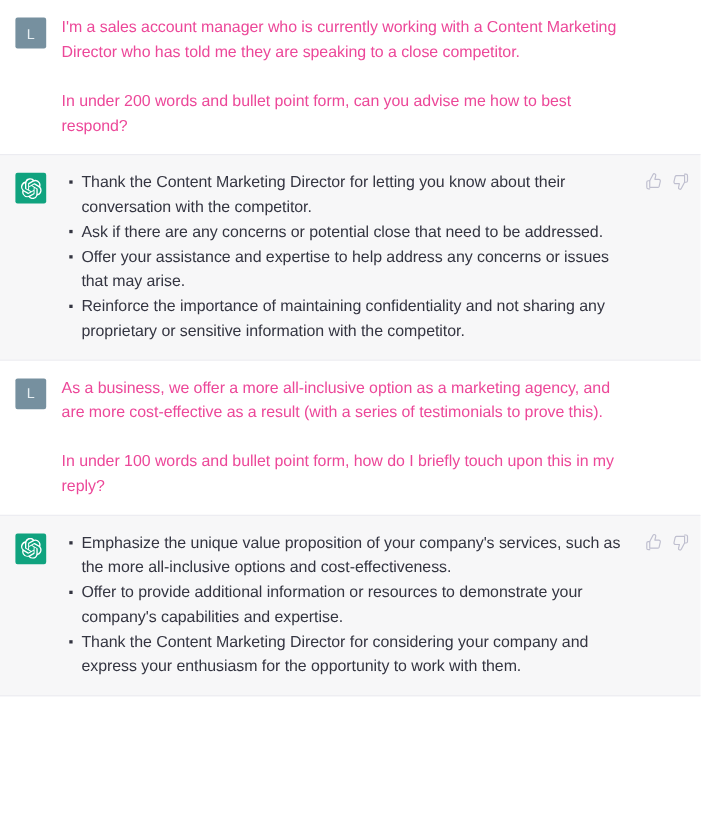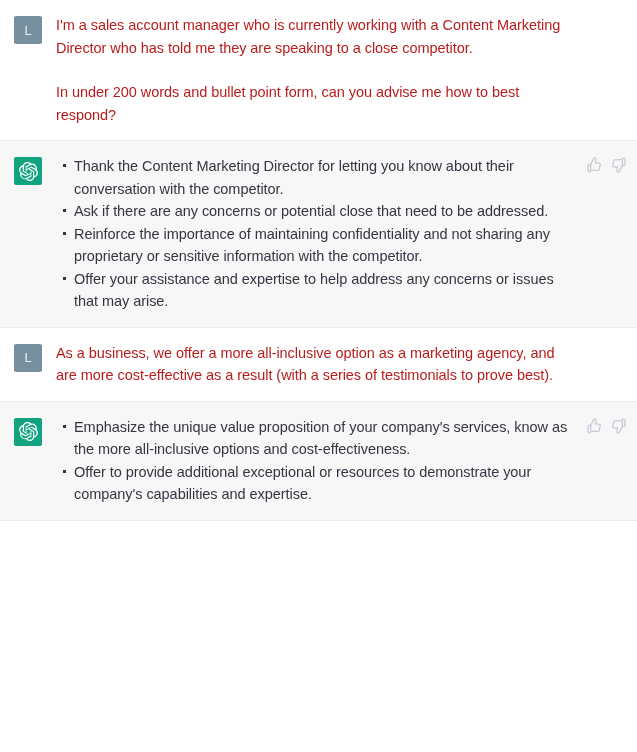--- a/index.html
+++ b/index.html
@@ -72,21 +72,21 @@
     box-sizing: border-box;
     min-width: 0;
   }
   .turn.user .msg-body {
     padding-right: 70px;
   }
   p.para {
     margin: 0 0 22px 0;
     font-size: 14.5px;
     line-height: 22.5px;
-    color: #b91c1c;
+    color: #ec4899;
     letter-spacing: -0.05px;
   }
   p.para:last-child {
     margin-bottom: 0;
   }
   ul.bullets {
     margin: 0;
     padding: 0 0 0 18px;
     list-style: none;
   }
@@ -155,22 +155,22 @@
       <div class="avatar assistant-avatar">
         <svg viewBox="0 0 24 24" aria-hidden="true">
           <path fill="#ffffff" d="M22.28 9.82a5.98 5.98 0 0 0-.52-4.91 6.05 6.05 0 0 0-6.51-2.9A6 6 0 0 0 4.98 3.76a5.98 5.98 0 0 0-4 2.9 6.05 6.05 0 0 0 .75 7.1 5.98 5.98 0 0 0 .51 4.91 6.05 6.05 0 0 0 6.52 2.9A5.98 5.98 0 0 0 13.26 24a6.05 6.05 0 0 0 5.77-4.21 5.98 5.98 0 0 0 3.99-2.9 6.05 6.05 0 0 0-.74-7.07Zm-9.02 12.6a4.48 4.48 0 0 1-2.88-1.04l.14-.08 4.78-2.76a.79.79 0 0 0 .39-.68v-6.74l2.02 1.17a.07.07 0 0 1 .04.06v5.58a4.5 4.5 0 0 1-4.49 4.49ZM3.6 18.3a4.47 4.47 0 0 1-.54-3.01l.14.09 4.78 2.76a.77.77 0 0 0 .78 0l5.84-3.37v2.33a.08.08 0 0 1-.03.07l-4.83 2.79a4.5 4.5 0 0 1-6.14-1.65ZM2.34 7.9a4.48 4.48 0 0 1 2.34-1.97V11.6a.77.77 0 0 0 .38.67l5.81 3.36-2.02 1.16a.07.07 0 0 1-.07 0l-4.83-2.79A4.5 4.5 0 0 1 2.34 7.9Zm16.6 3.86-5.84-3.4L15.1 7.2a.07.07 0 0 1 .07 0l4.83 2.79a4.49 4.49 0 0 1-.68 8.1v-5.66a.79.79 0 0 0-.38-.67Zm2.01-3.02-.14-.09-4.77-2.78a.78.78 0 0 0-.79 0L9.42 9.24V6.91a.07.07 0 0 1 .03-.07l4.83-2.78a4.49 4.49 0 0 1 6.67 4.65ZM8.32 12.87 6.3 11.71a.08.08 0 0 1-.04-.06V6.08a4.49 4.49 0 0 1 7.36-3.45l-.14.08L8.7 5.47a.79.79 0 0 0-.39.68l-.01 6.72Zm1.1-2.37 2.6-1.5 2.61 1.5v3l-2.6 1.5-2.61-1.5v-3Z"></path>
         </svg>
       </div>
     </div>
     <div class="msg-body">
       <ul class="bullets">
         <li>Thank the Content Marketing Director for letting you know about their conversation with the competitor.</li>
         <li>Ask if there are any concerns or potential close that need to be addressed.</li>
+        <li>Offer your assistance and expertise to help address any concerns or issues that may arise.</li>
         <li>Reinforce the importance of maintaining confidentiality and not sharing any proprietary or sensitive information with the competitor.</li>
-        <li>Offer your assistance and expertise to help address any concerns or issues that may arise.</li>
       </ul>
     </div>
     <div class="feedback">
       <span class="fb-btn">
         <svg viewBox="0 0 24 24" aria-hidden="true">
           <path d="M7 22h-2a2 2 0 0 1-2-2v-7a2 2 0 0 1 2-2h2"></path>
           <path d="M7 11l4.5-8.5a2 2 0 0 1 2.7-.8 2 2 0 0 1 1 2.3L14 9h5.3a2.2 2.2 0 0 1 2.1 2.7l-1.6 7A2.2 2.2 0 0 1 17.7 20H7z"></path>
         </svg>
       </span>
       <span class="fb-btn">
@@ -182,36 +182,38 @@
     </div>
   </div>
 
   <div class="turn user">
     <div class="avatar-col">
       <div class="avatar user-avatar">
         <span>L</span>
       </div>
     </div>
     <div class="msg-body">
-      <p class="para">As a business, we offer a more all-inclusive option as a marketing agency, and are more cost-effective as a result (with a series of testimonials to prove best).</p>
+      <p class="para">As a business, we offer a more all-inclusive option as a marketing agency, and are more cost-effective as a result (with a series of testimonials to prove this).</p>
+      <p class="para">In under 100 words and bullet point form, how do I briefly touch upon this in my reply?</p>
     </div>
   </div>
 
   <div class="turn assistant">
     <div class="avatar-col">
       <div class="avatar assistant-avatar">
         <svg viewBox="0 0 24 24" aria-hidden="true">
           <path fill="#ffffff" d="M22.28 9.82a5.98 5.98 0 0 0-.52-4.91 6.05 6.05 0 0 0-6.51-2.9A6 6 0 0 0 4.98 3.76a5.98 5.98 0 0 0-4 2.9 6.05 6.05 0 0 0 .75 7.1 5.98 5.98 0 0 0 .51 4.91 6.05 6.05 0 0 0 6.52 2.9A5.98 5.98 0 0 0 13.26 24a6.05 6.05 0 0 0 5.77-4.21 5.98 5.98 0 0 0 3.99-2.9 6.05 6.05 0 0 0-.74-7.07Zm-9.02 12.6a4.48 4.48 0 0 1-2.88-1.04l.14-.08 4.78-2.76a.79.79 0 0 0 .39-.68v-6.74l2.02 1.17a.07.07 0 0 1 .04.06v5.58a4.5 4.5 0 0 1-4.49 4.49ZM3.6 18.3a4.47 4.47 0 0 1-.54-3.01l.14.09 4.78 2.76a.77.77 0 0 0 .78 0l5.84-3.37v2.33a.08.08 0 0 1-.03.07l-4.83 2.79a4.5 4.5 0 0 1-6.14-1.65ZM2.34 7.9a4.48 4.48 0 0 1 2.34-1.97V11.6a.77.77 0 0 0 .38.67l5.81 3.36-2.02 1.16a.07.07 0 0 1-.07 0l-4.83-2.79A4.5 4.5 0 0 1 2.34 7.9Zm16.6 3.86-5.84-3.4L15.1 7.2a.07.07 0 0 1 .07 0l4.83 2.79a4.49 4.49 0 0 1-.68 8.1v-5.66a.79.79 0 0 0-.38-.67Zm2.01-3.02-.14-.09-4.77-2.78a.78.78 0 0 0-.79 0L9.42 9.24V6.91a.07.07 0 0 1 .03-.07l4.83-2.78a4.49 4.49 0 0 1 6.67 4.65ZM8.32 12.87 6.3 11.71a.08.08 0 0 1-.04-.06V6.08a4.49 4.49 0 0 1 7.36-3.45l-.14.08L8.7 5.47a.79.79 0 0 0-.39.68l-.01 6.72Zm1.1-2.37 2.6-1.5 2.61 1.5v3l-2.6 1.5-2.61-1.5v-3Z"></path>
         </svg>
       </div>
     </div>
     <div class="msg-body">
       <ul class="bullets">
-        <li>Emphasize the unique value proposition of your company's services, know as the more all-inclusive options and cost-effectiveness.</li>
-        <li>Offer to provide additional exceptional or resources to demonstrate your company's capabilities and expertise.</li>
+        <li>Emphasize the unique value proposition of your company's services, such as the more all-inclusive options and cost-effectiveness.</li>
+        <li>Offer to provide additional information or resources to demonstrate your company's capabilities and expertise.</li>
+        <li>Thank the Content Marketing Director for considering your company and express your enthusiasm for the opportunity to work with them.</li>
       </ul>
     </div>
     <div class="feedback">
       <span class="fb-btn">
         <svg viewBox="0 0 24 24" aria-hidden="true">
           <path d="M7 22h-2a2 2 0 0 1-2-2v-7a2 2 0 0 1 2-2h2"></path>
           <path d="M7 11l4.5-8.5a2 2 0 0 1 2.7-.8 2 2 0 0 1 1 2.3L14 9h5.3a2.2 2.2 0 0 1 2.1 2.7l-1.6 7A2.2 2.2 0 0 1 17.7 20H7z"></path>
         </svg>
       </span>
       <span class="fb-btn">

